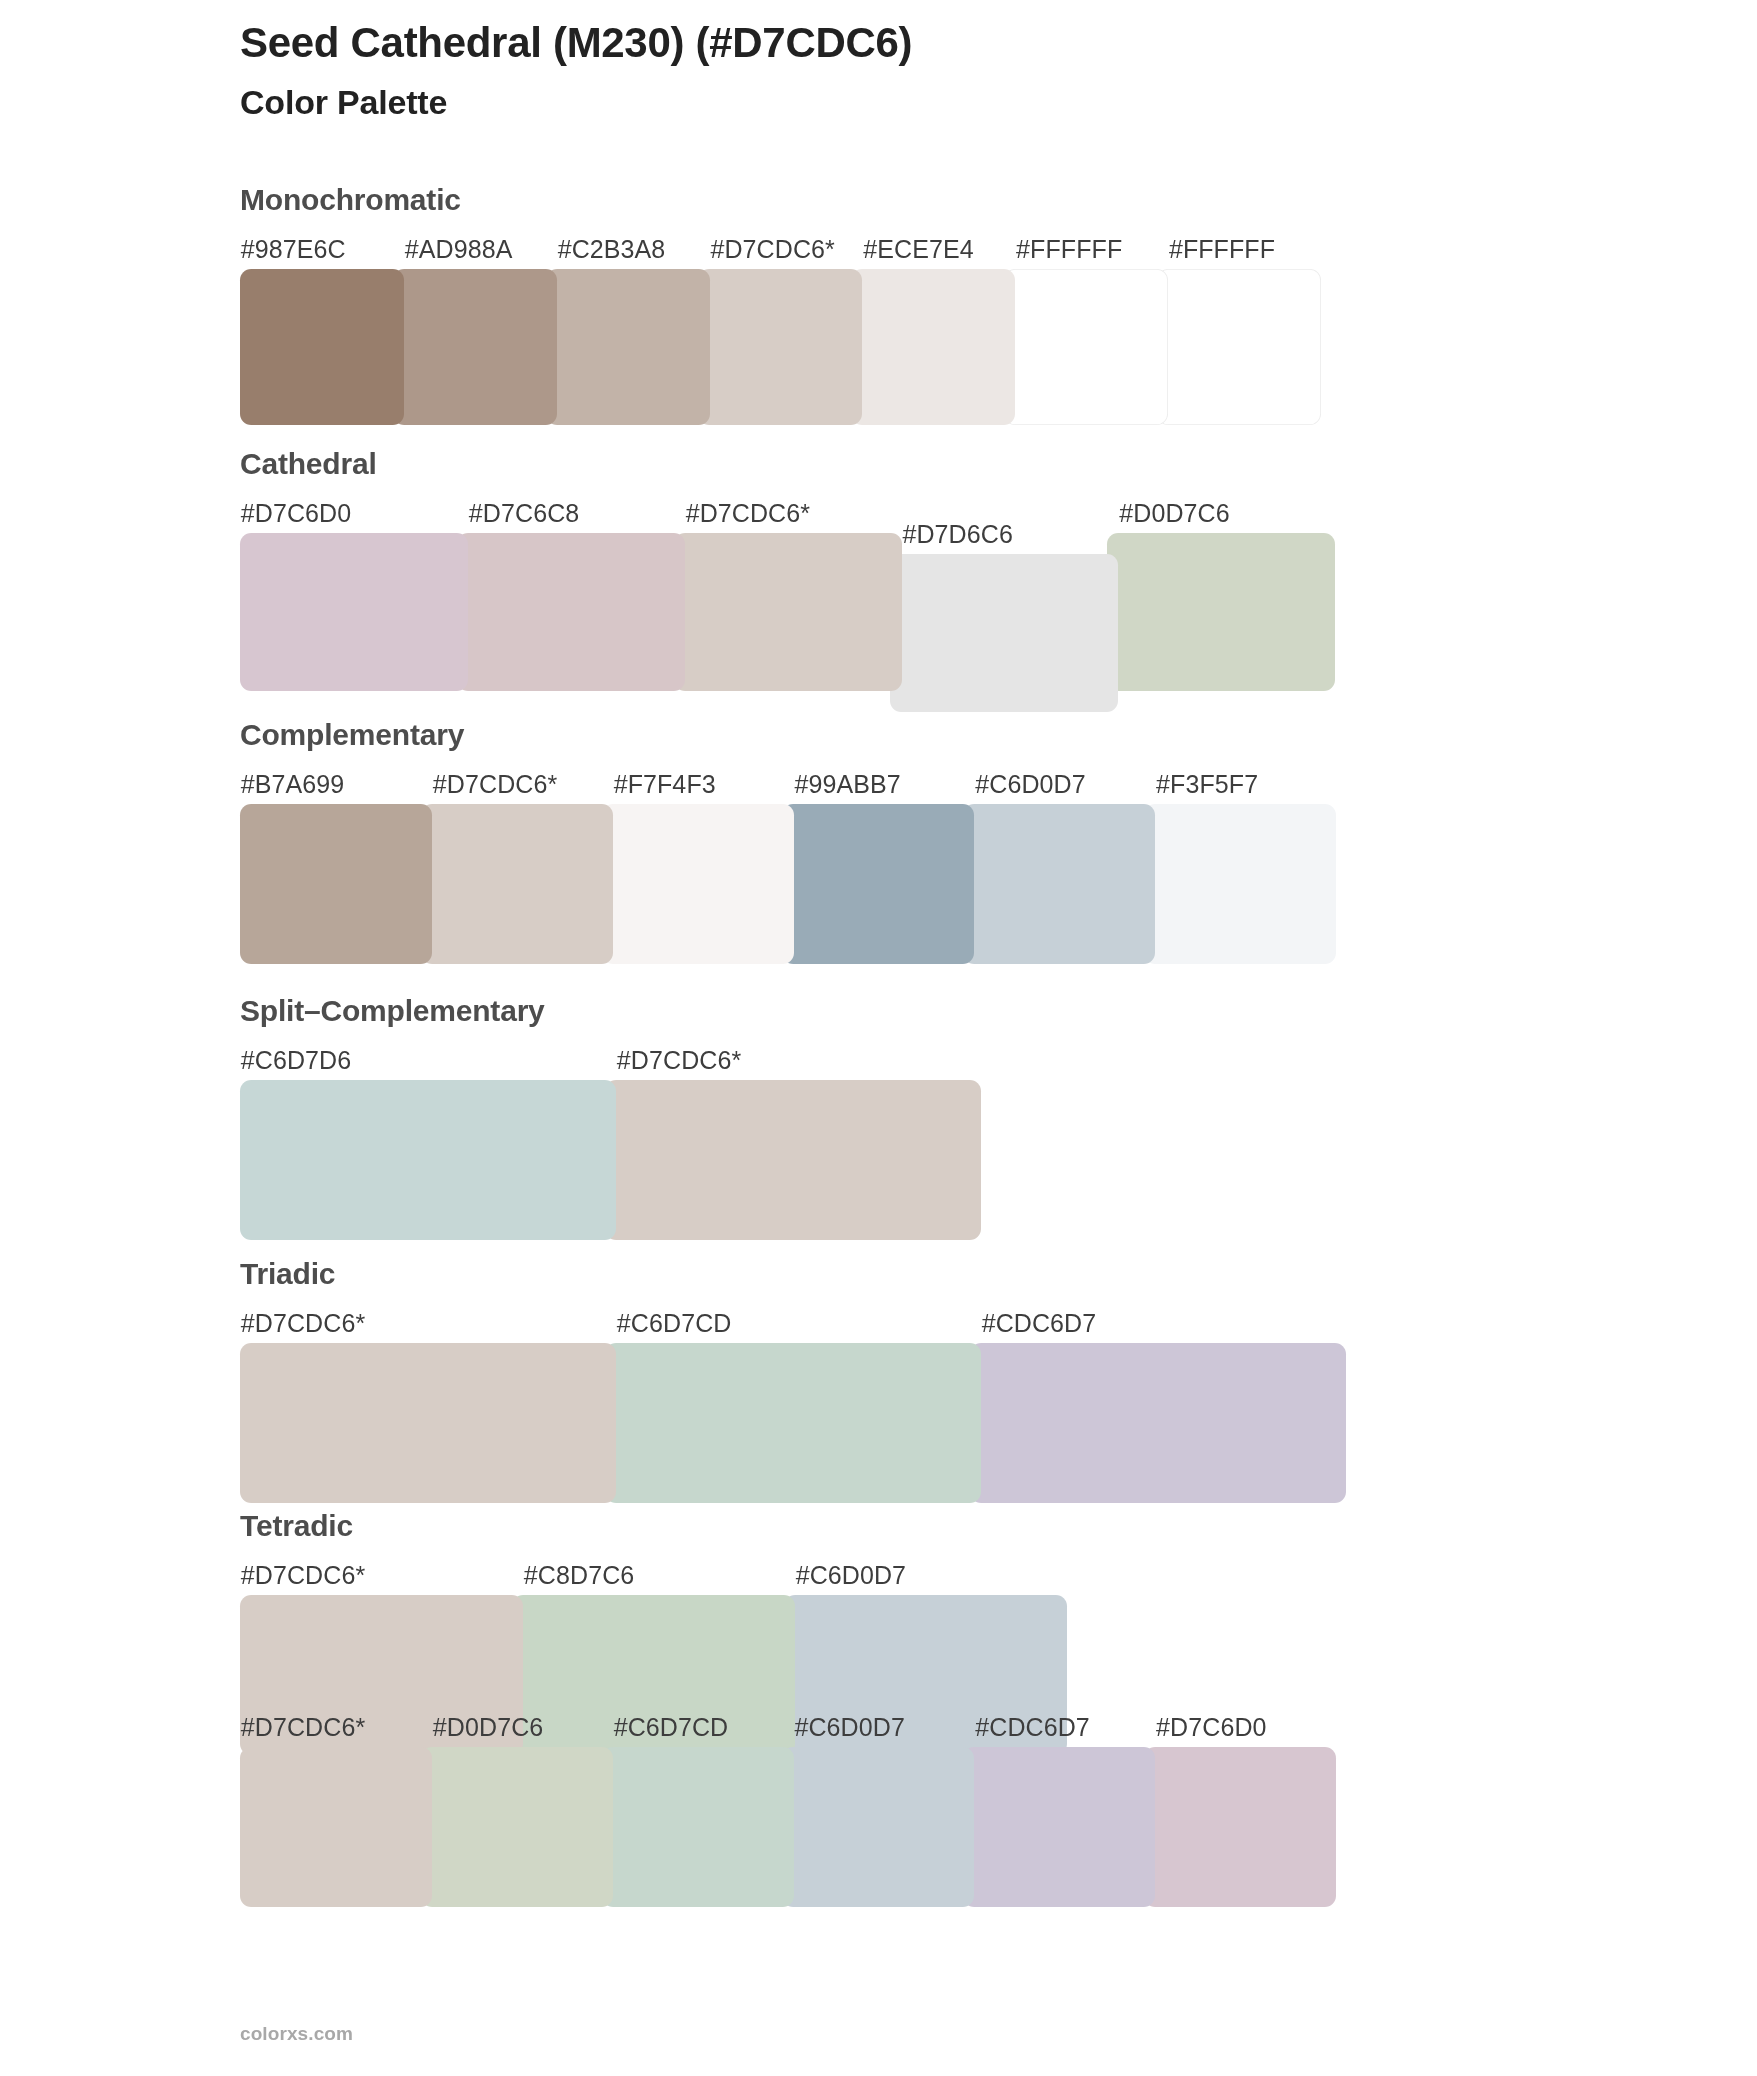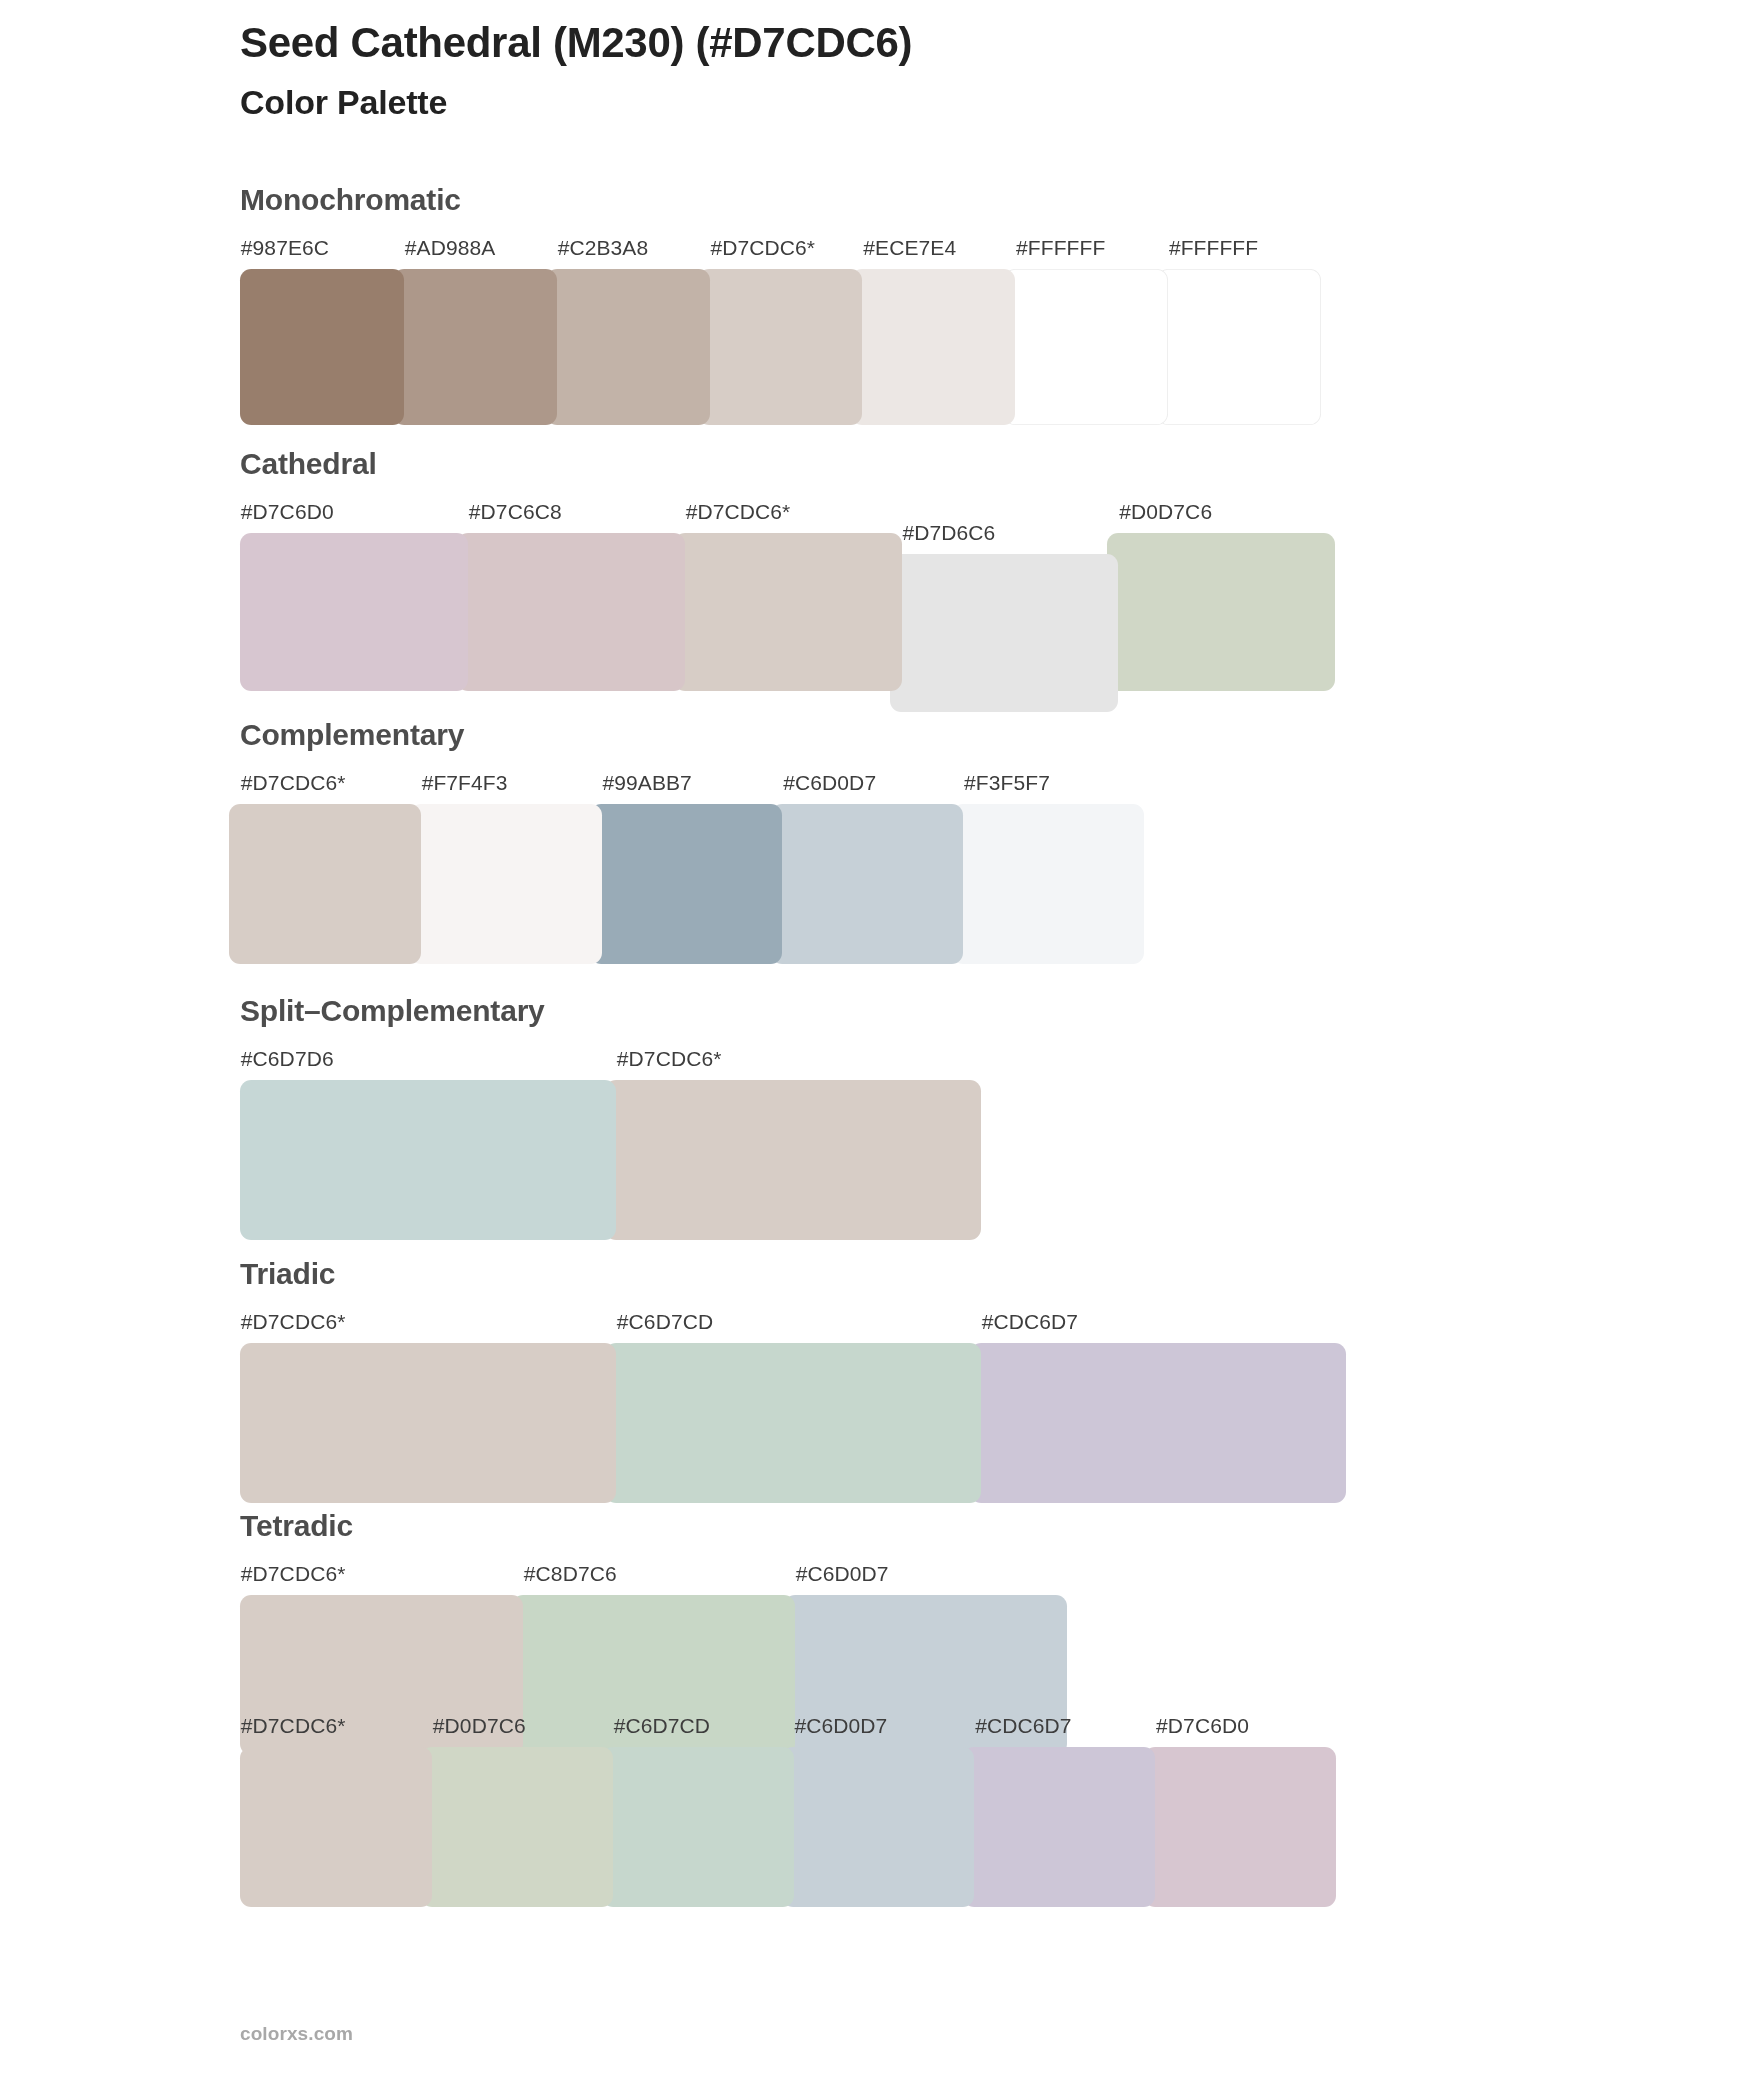--- a/index.html
+++ b/index.html
@@ -84,21 +84,21 @@
     box-sizing: border-box;
     flex: 0 0 auto;
   }
   .swatch.white-edge {
     box-shadow: inset 0 0 0 0.8px #ececec;
   }
   .swatch-label {
     position: absolute;
     top: -32px;
     left: 0.8px;
-    font-size: 21px;
+    font-size: 25px;
     font-weight: normal;
     color: #3d3d3d;
     letter-spacing: 0.1px;
     white-space: nowrap;
     line-height: 1;
   }
 
   
   .footer {
     position: absolute;
@@ -164,20 +164,23 @@
             <span class="swatch-label" style="left: 12px;">#D7D6C6</span>
           </div>
           <div class="swatch" style="background: rgb(208, 215, 198); width: 228px; margin-left: -11.2px; z-index: 1;">
             <span class="swatch-label" style="left: 12px;">#D0D7C6</span>
           </div>
         </div>
       </div>
       <div class="section" style="position: absolute; left: 0px; top: 535px; width: 1757px;">
         <div class="section-heading" style="top: 0px;">Complementary</div>
         <div class="swatch-row" style="top: 84px; left: 240px; width: 1096px; height: 160px;">
+          <div class="swatch" style="background: rgb(183, 166, 153); width: 192px; z-index: 6;">
+            <span class="swatch-label">#B7A699</span>
+          </div>
           <div class="swatch" style="background: rgb(215, 205, 198); width: 192px; margin-left: -11.2px; z-index: 5;">
             <span class="swatch-label" style="left: 12px;">#D7CDC6*</span>
           </div>
           <div class="swatch" style="background: rgb(247, 244, 243); width: 192px; margin-left: -11.2px; z-index: 4;">
             <span class="swatch-label" style="left: 12px;">#F7F4F3</span>
           </div>
           <div class="swatch" style="background: rgb(153, 171, 183); width: 192px; margin-left: -11.2px; z-index: 3;">
             <span class="swatch-label" style="left: 12px;">#99ABB7</span>
           </div>
           <div class="swatch" style="background: rgb(198, 208, 215); width: 192px; margin-left: -11.2px; z-index: 2;">

